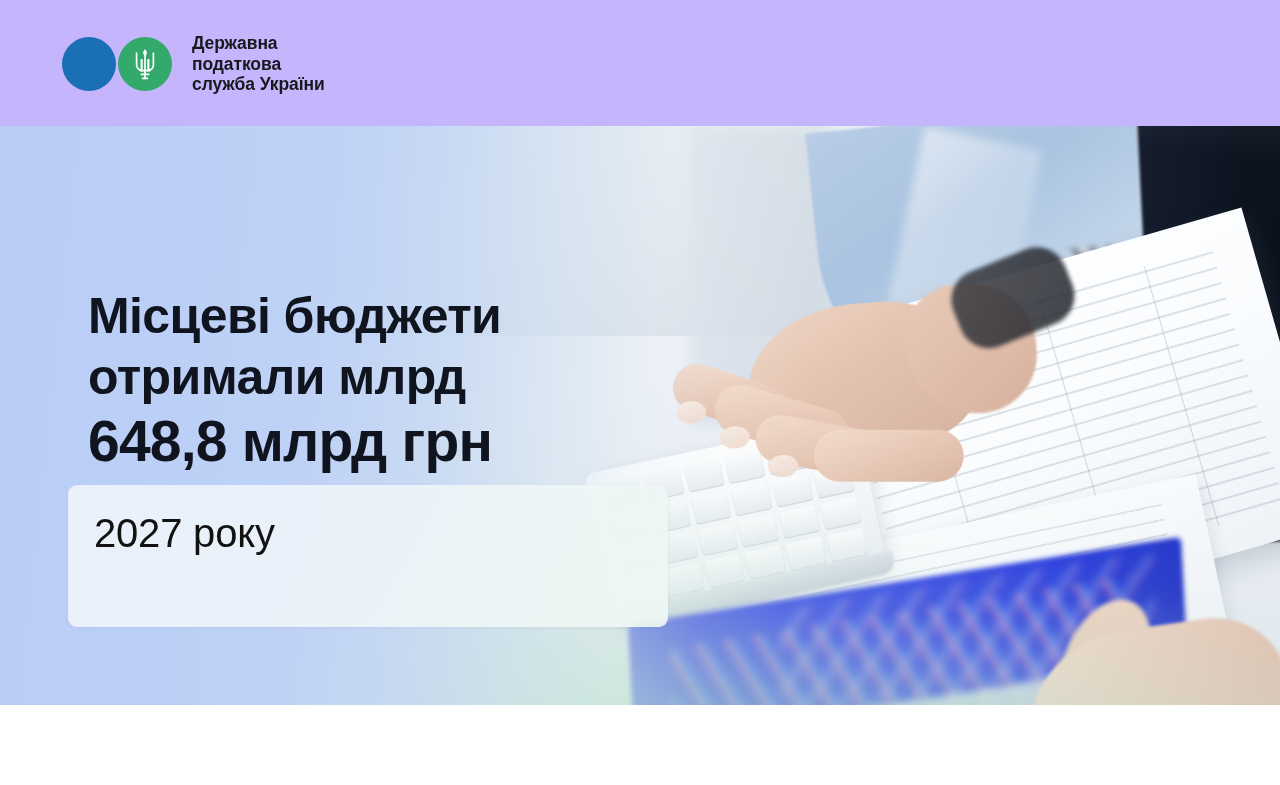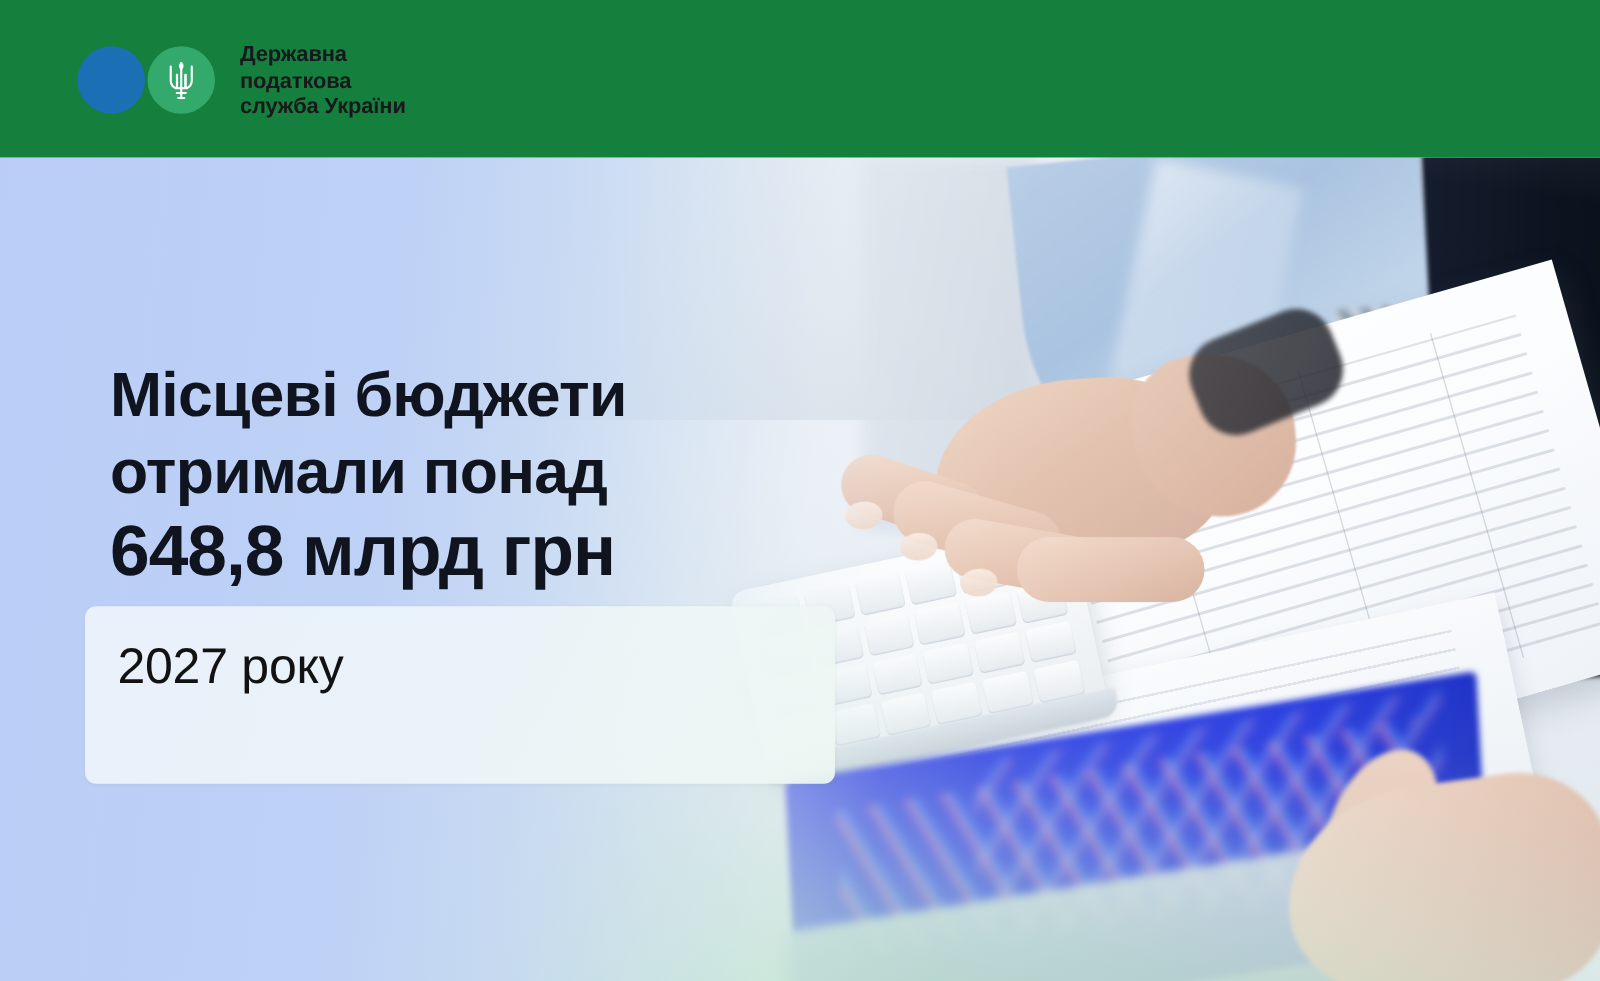--- a/index.html
+++ b/index.html
@@ -21,21 +21,21 @@
     background: #ffffff;
   }
 
   
   .header {
     position: absolute;
     left: 0;
     top: 0;
     width: 1280px;
     height: 126px;
-    background: #15803d;
+    background: #c4b5fd;
     z-index: 40;
   }
   .logo {
     position: absolute;
     left: 62px;
     top: 33px;
     display: flex;
     align-items: center;
   }
   .logo-marks {
@@ -70,21 +70,21 @@
     letter-spacing: -0.1px;
     white-space: pre-line;
   }
 
   
   .stage {
     position: absolute;
     left: 0;
     top: 126px;
     width: 1280px;
-    height: 659px;
+    height: 579px;
     overflow: hidden;
   }
 
   
   .bg-wash {
     position: absolute;
     inset: 0;
     background:
       linear-gradient(160deg,
         #b9cdf7 0%,
@@ -631,21 +631,21 @@
       <div class="thumb2"></div>
       <div class="hand2"></div>
 
       <div class="photo-soften"></div>
     </div>
 
     <div class="wash-overlay"></div>
 
     <div class="headline">
       <span class="ln">Місцеві бюджети</span>
-      <span class="ln">отримали понад</span>
+      <span class="ln">отримали млрд</span>
       <span class="ln big">648,8 млрд грн</span>
     </div>
 
     <div class="subbox">
       <div class="subbox-text">
         <span class="ln">2027 року</span>
       </div>
     </div>
 
   </div>

